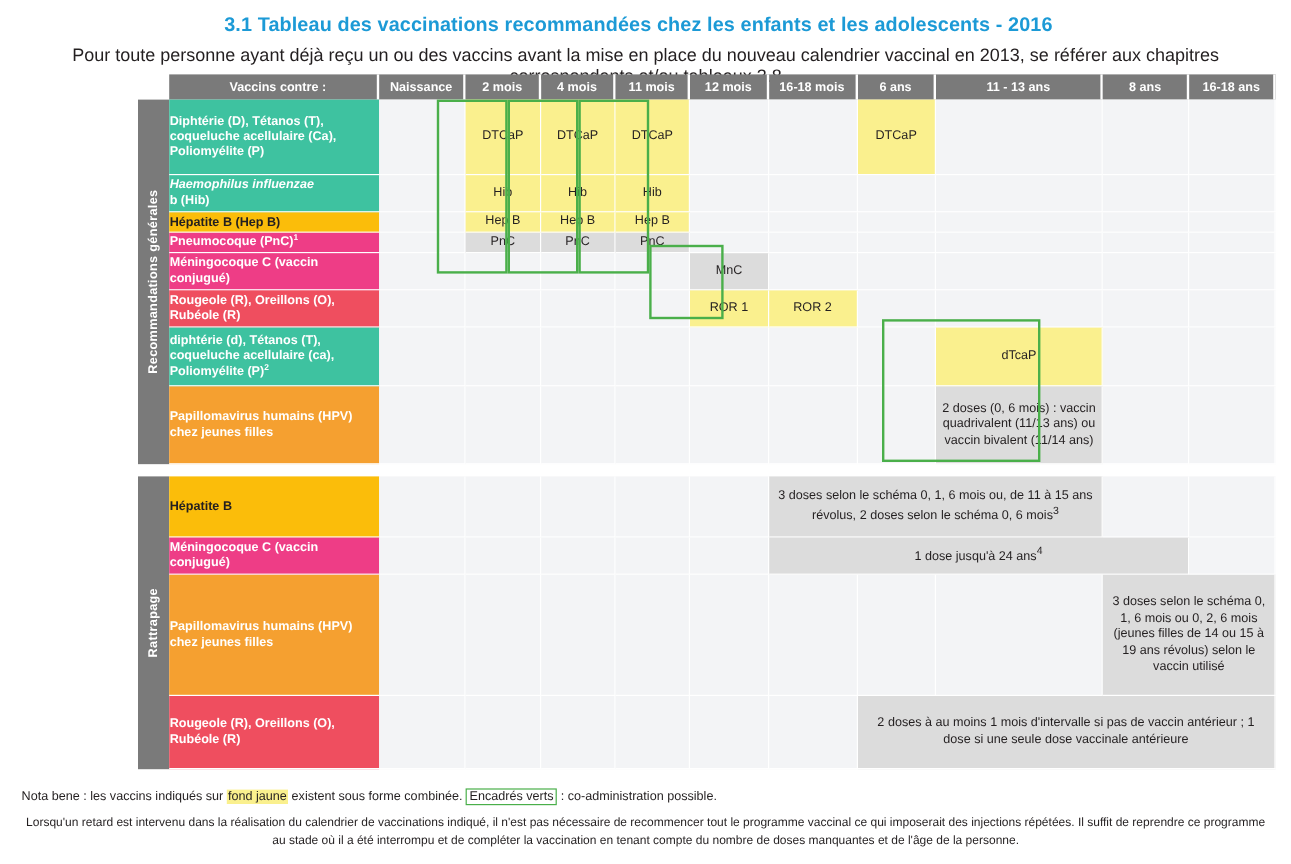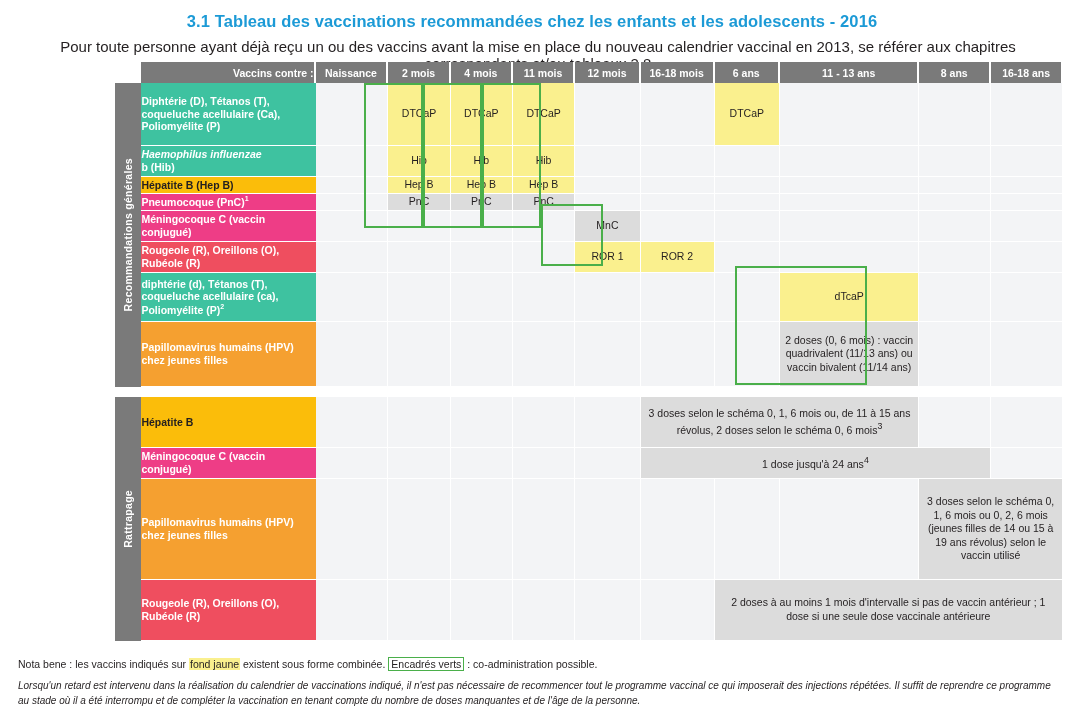--- a/index.html
+++ b/index.html
@@ -57,21 +57,21 @@
   .colhead {
     background: #7a7a7a;
     color: #ffffff;
     font-weight: bold;
     font-size: 10.5px;
     text-align: center;
     height: 21px;
     border-right: 2px solid #ffffff;
   }
   .colhead.first {
-    text-align: right;
+    text-align: center;
     padding-left: 8px;
   }
   .sidecol-head {
     background: #ffffff;
     width: 25px;
   }
 
   
   .sidecol {
     background: #7a7a7a;
@@ -135,23 +135,23 @@
     left: 18px;
     top: 658px;
     width: 1040px;
     font-size: 10.5px;
     color: #231f20;
   }
   .notes .line1 { margin-bottom: 9px; }
   .hl-yellow { background: #faf08e; padding: 0 1px; }
   .box-green { border: 1.4px solid #4aaf4a; padding: 0 2px; }
   .notes .line2 {
-    font-style: italic;
     font-size: 10px;
     line-height: 1.45;
+    text-align: center;
   }
 </style>
 </head>
 <body>
 
 <div class="page-title">3.1  Tableau des vaccinations recommandées chez les enfants et les adolescents - 2016</div>
 <div class="page-subtitle">Pour toute personne ayant déjà reçu un ou des vaccins avant la mise en place du nouveau calendrier vaccinal en 2013, se référer aux chapitres correspondants et/ou tableaux 3.8</div>
 
 <div class="table-zone">
 

